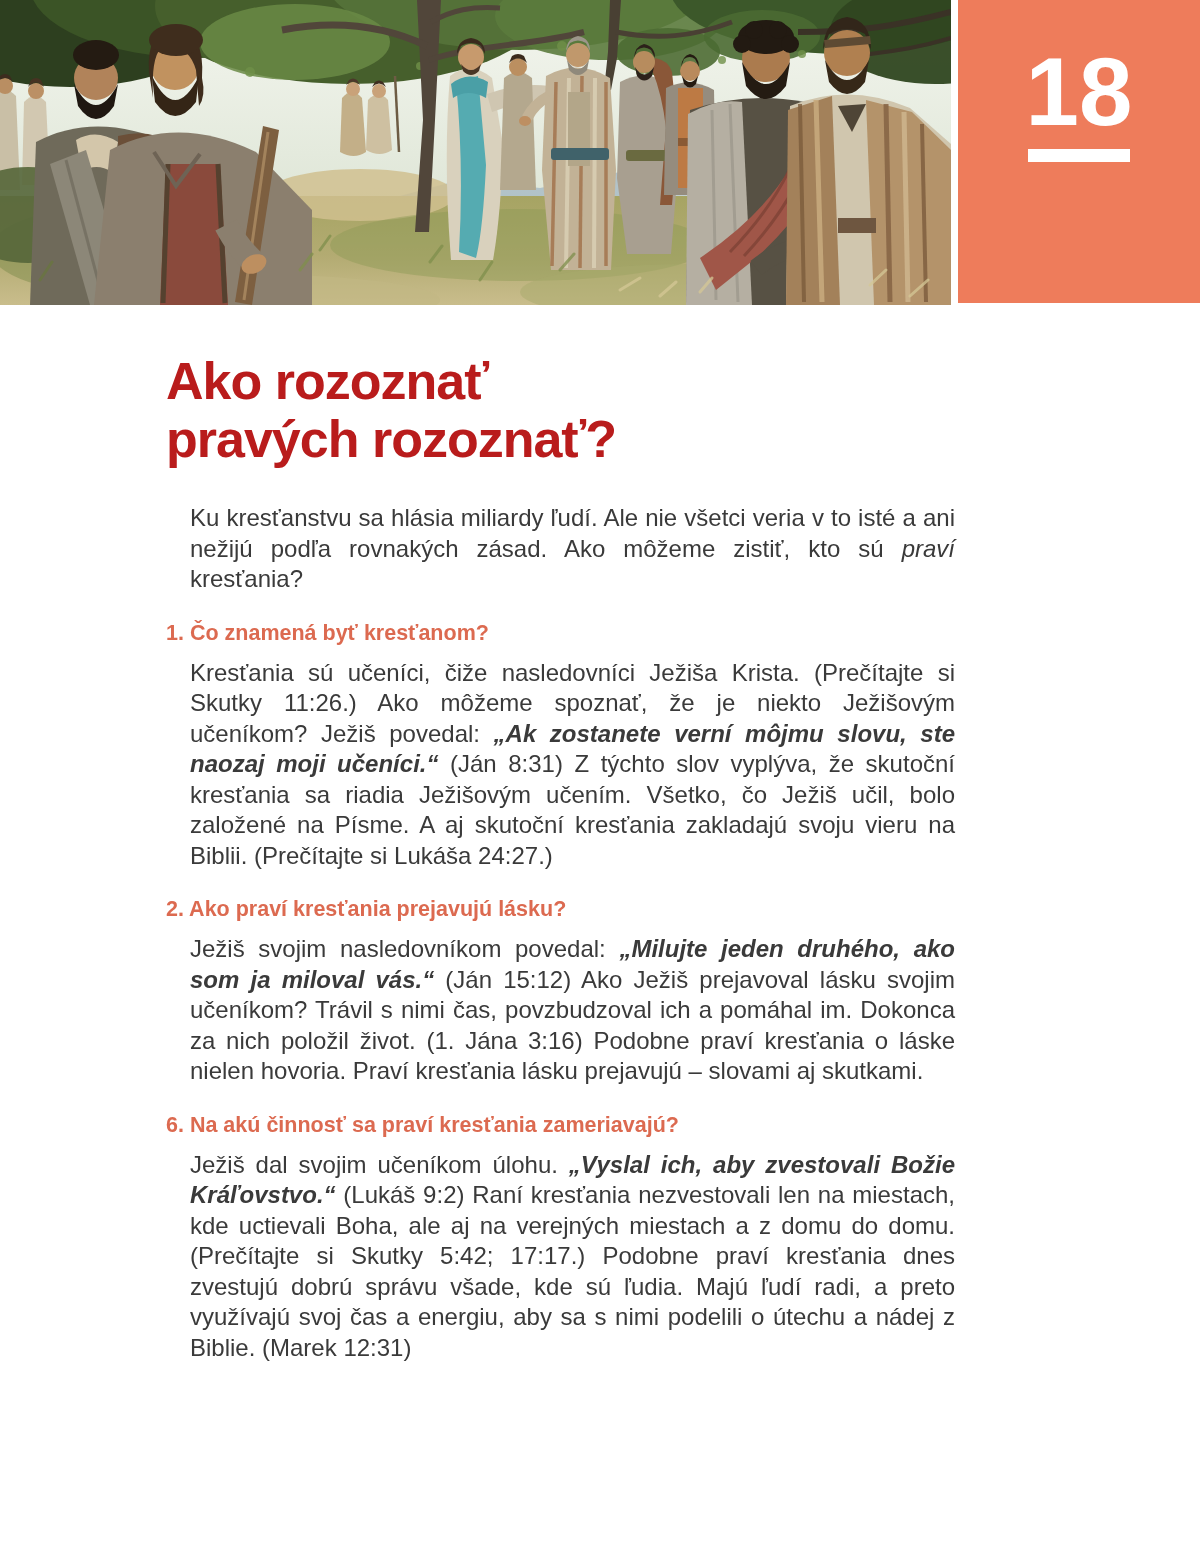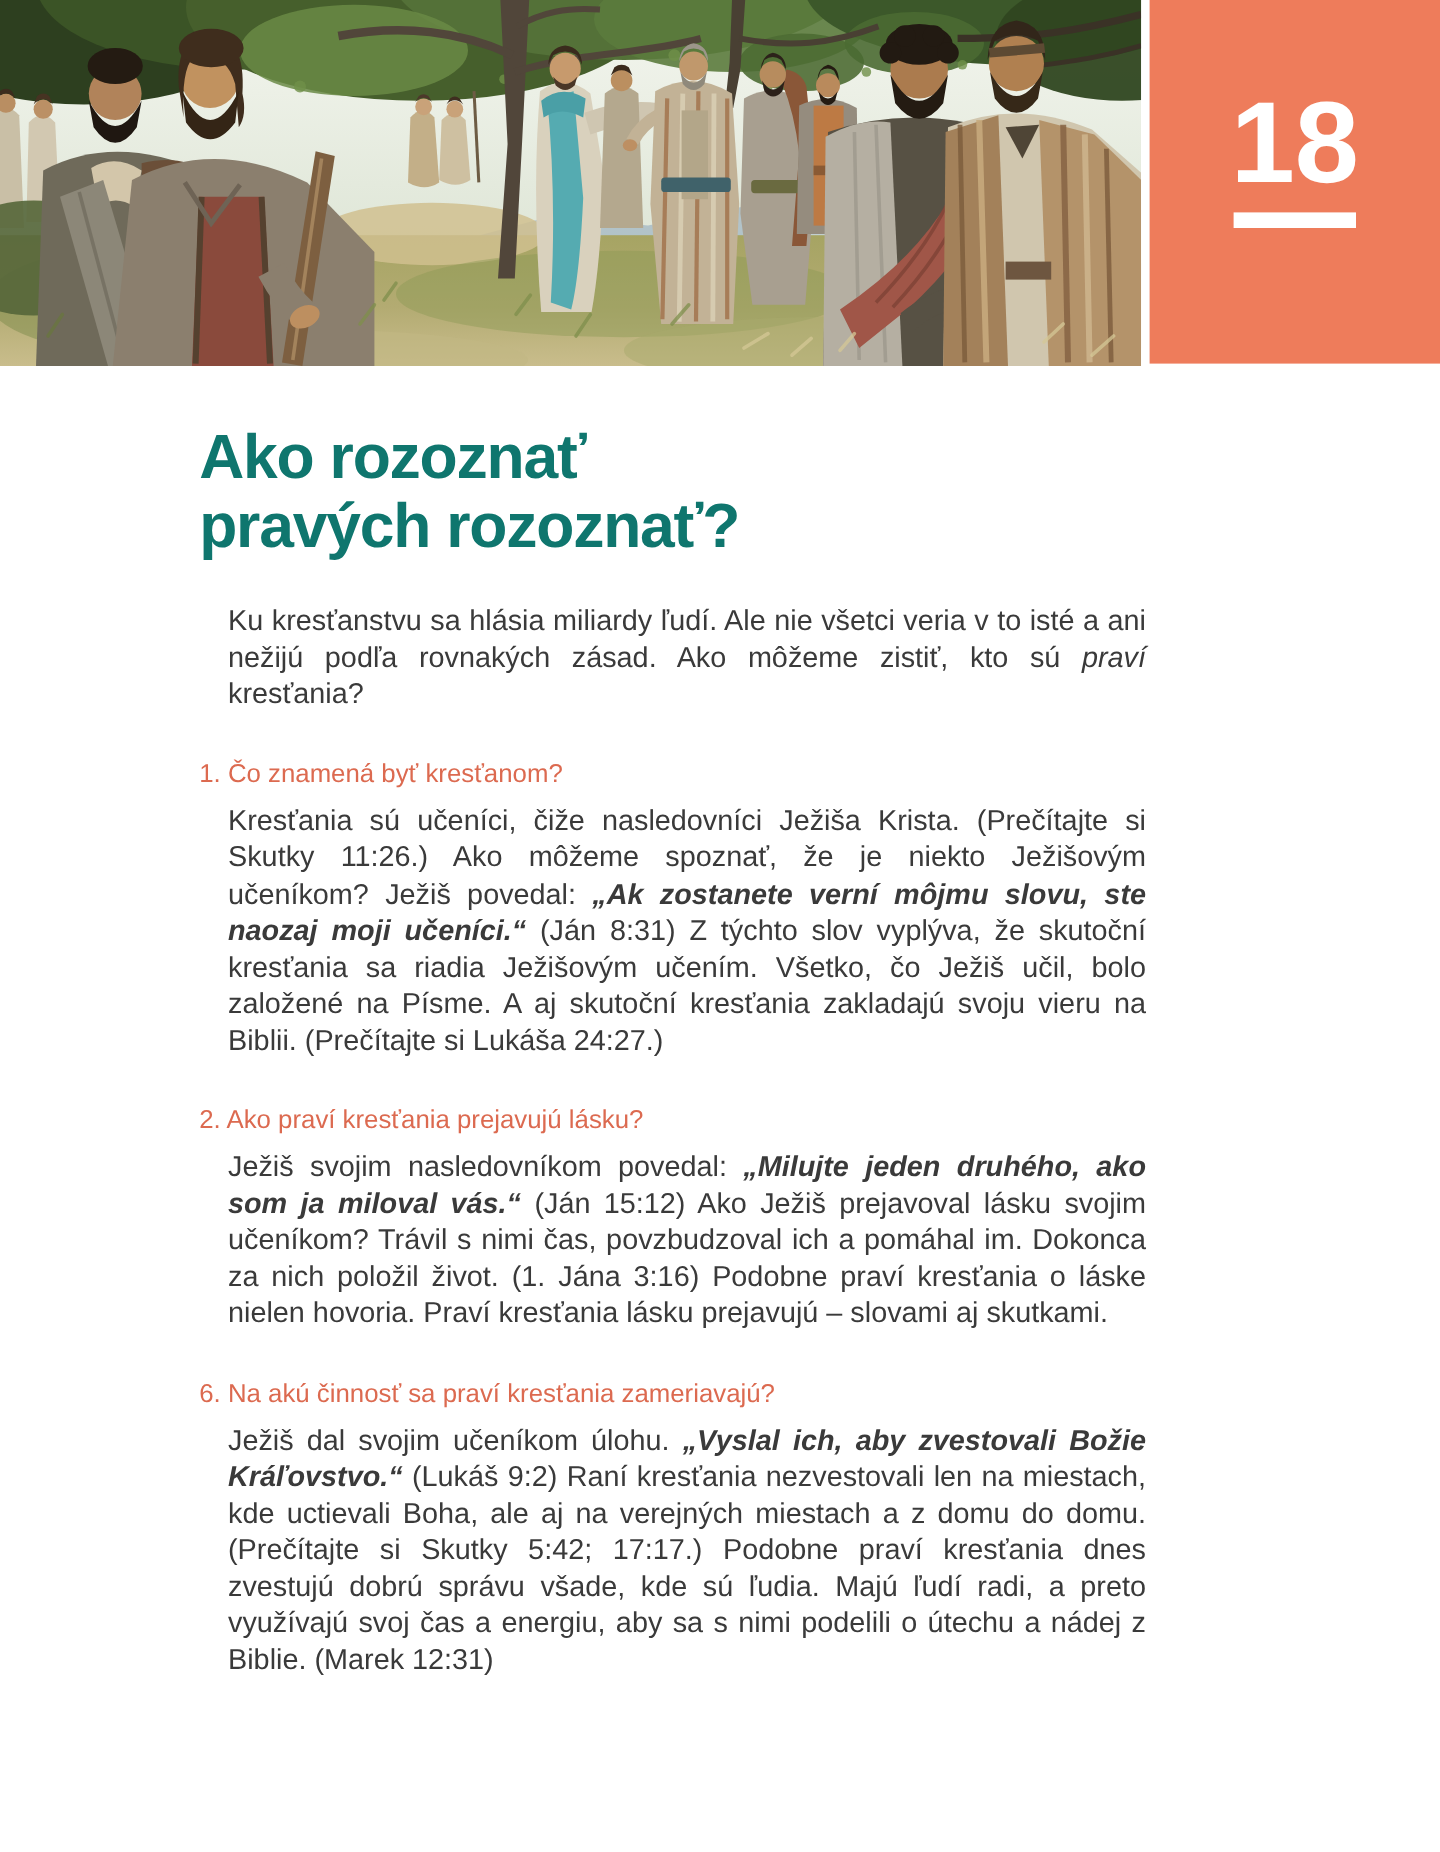--- a/index.html
+++ b/index.html
@@ -14,41 +14,41 @@
   
   .hero{display:flex;height:305px;}
   .photo-wrap{width:951px;height:305px;flex:0 0 auto;}
   .photo-wrap svg{display:block;width:951px;height:305px;}
   .hero-gap{width:7px;flex:0 0 auto;background:#fff;}
   .badge{
     flex:1;height:303px;background:var(--accent,#ee7c5b);
     display:flex;flex-direction:column;align-items:center;
   }
   .badge-number{
-    margin-top:72px;font-size:96px;line-height:1;font-weight:bold;
+    margin-top:44px;font-size:96px;line-height:1;font-weight:bold;
     color:#ffffff;letter-spacing:0;
   }
   .badge-bar{width:102px;height:13px;background:#ffffff;margin-top:9px;}
 
   
   .content{padding:0 244px 0 166px;}
   h1.page-title{
     margin:47px 0 0 0;
     font-size:52px;line-height:58px;font-weight:700;
-    letter-spacing:-1px;color:#0f766e;
+    letter-spacing:-1px;color:#b91c1c;
   }
   .para{
     margin:0 0 0 24px;width:765px;
     font-size:24px;line-height:30.5px;
     text-align:justify;color:var(--body-text,#3a3a3a);
   }
   .intro{margin-top:35px;}
   h2.section-heading{
-    margin:37px 0 12px 0;
-    font-size:21.5px;line-height:26px;font-weight:400;
+    margin:25px 0 12px 0;
+    font-size:21.5px;line-height:26px;font-weight:700;
     color:var(--heading,#dc6a50);
   }
   .b{font-weight:700;font-style:italic;}
   .i{font-style:italic;}
 </style>
 </head>
 <body>
 
 <div class="page">
 

